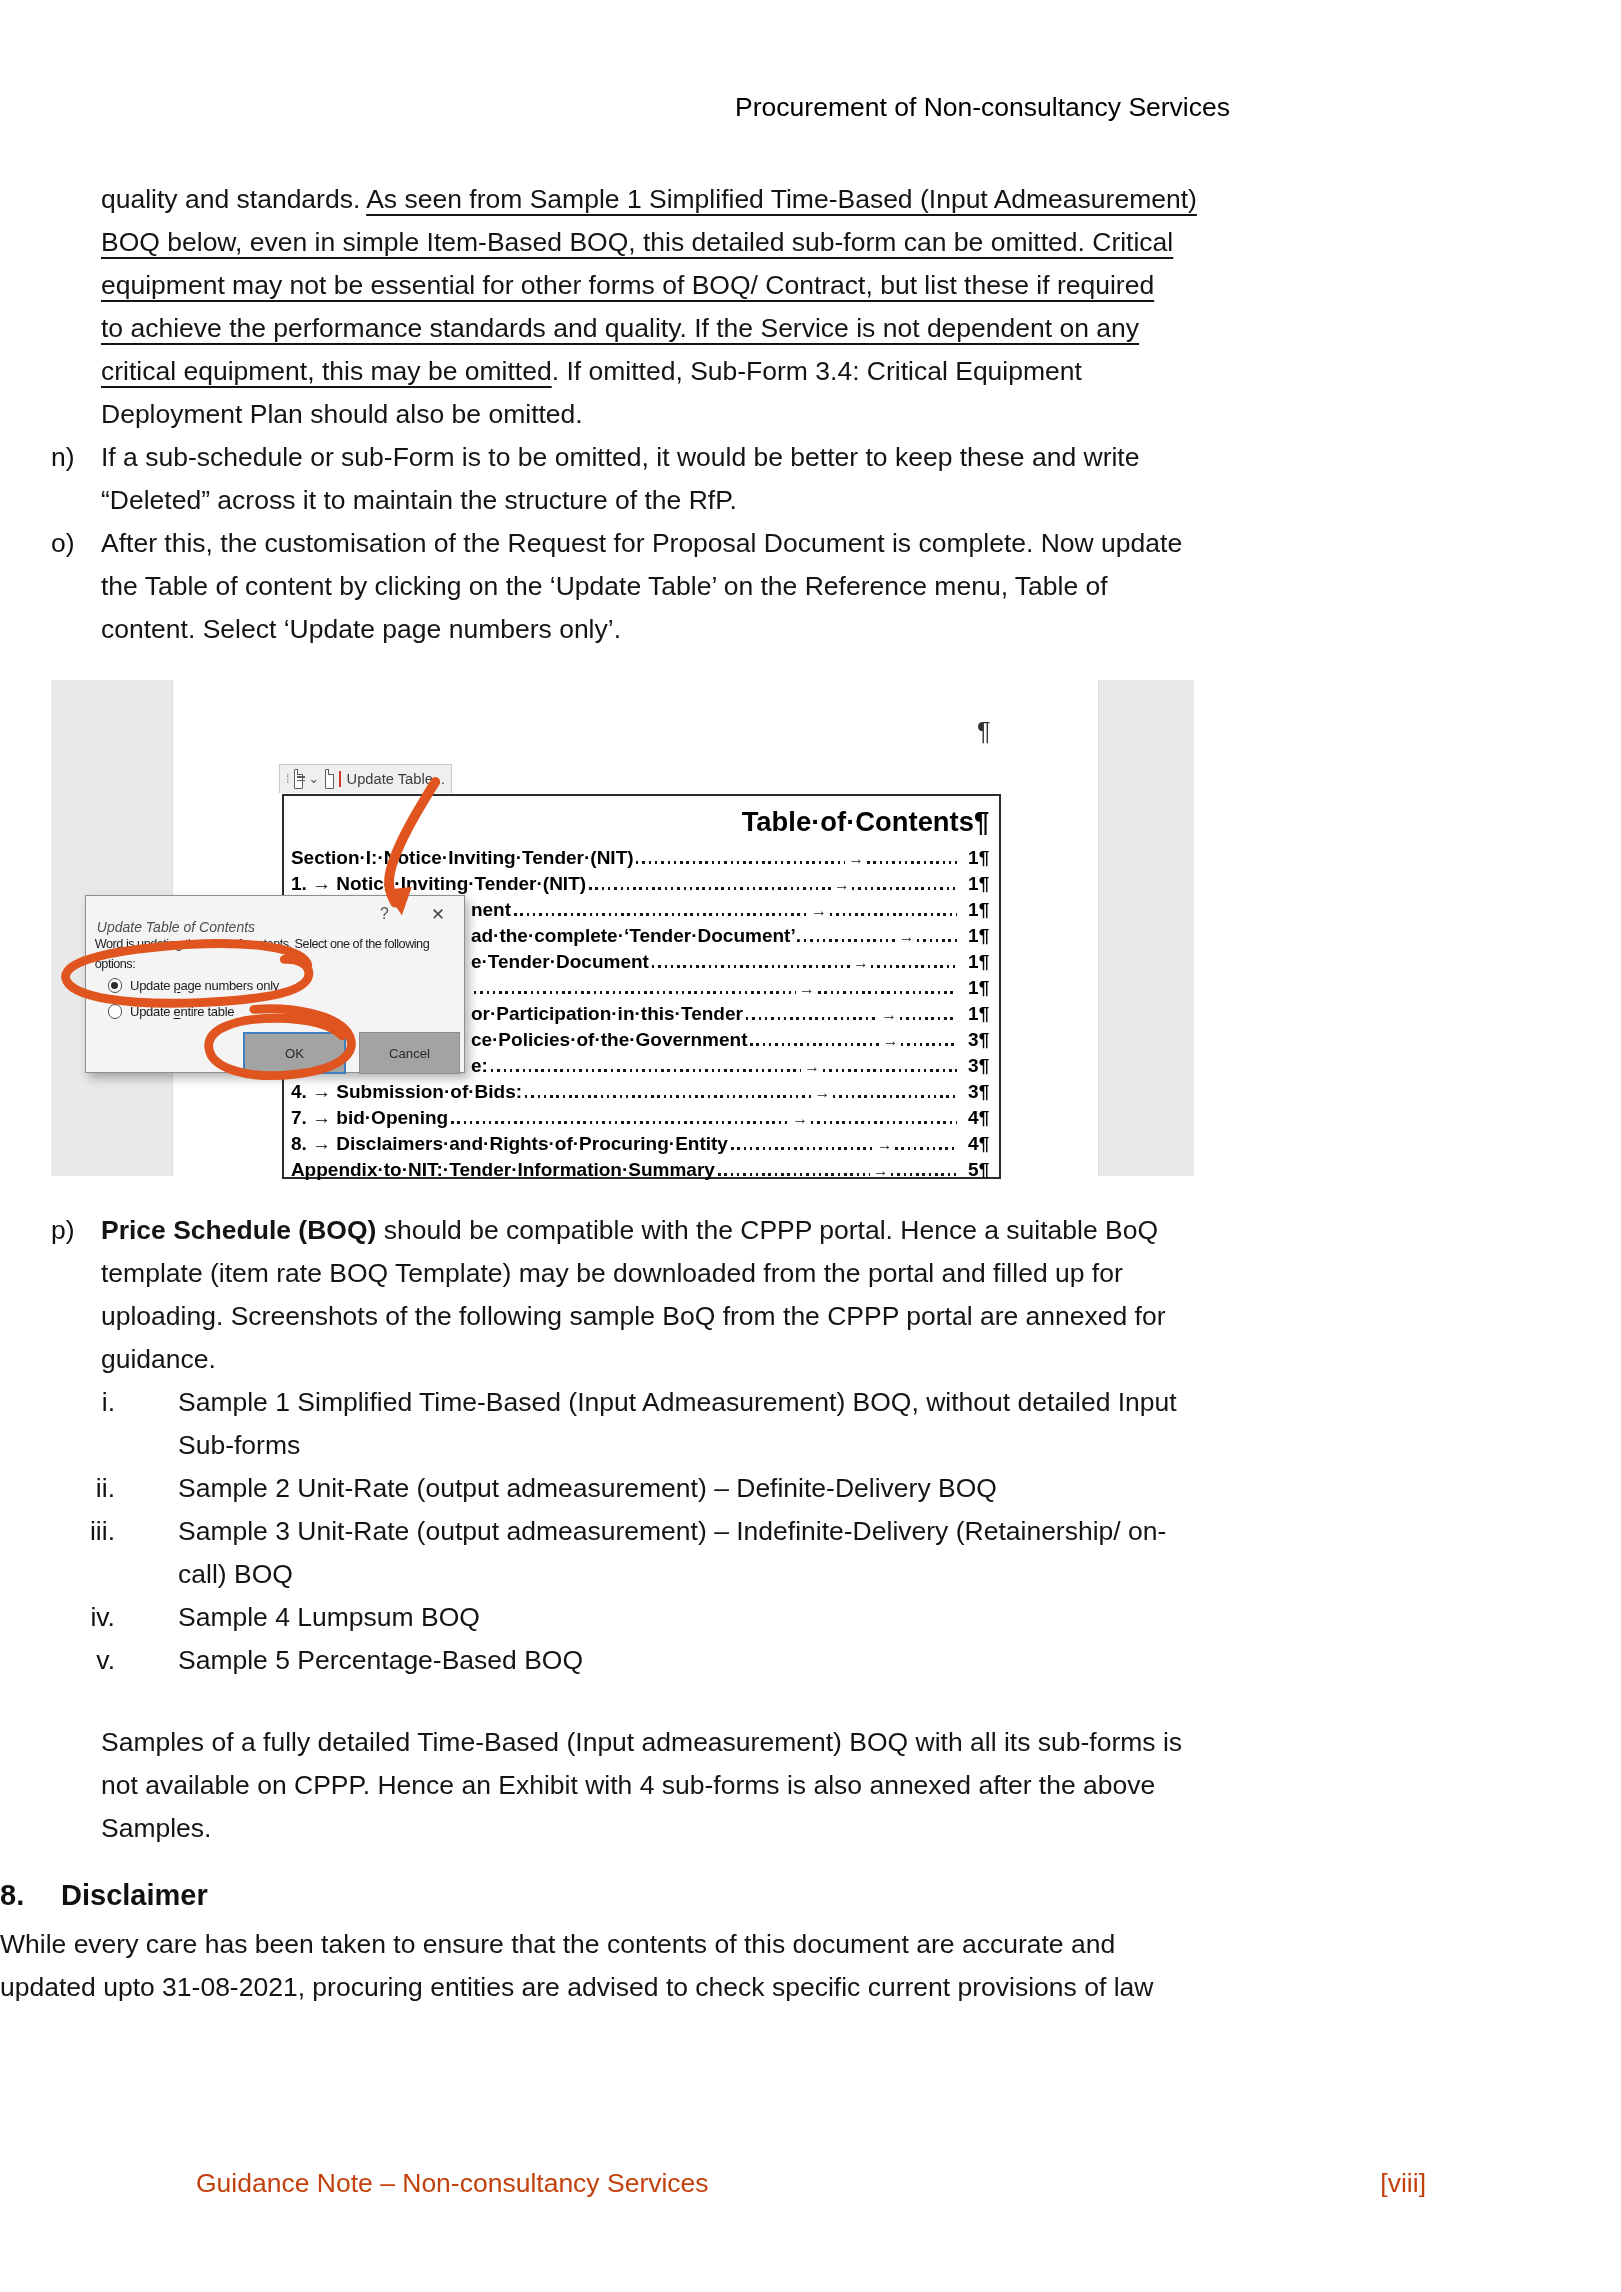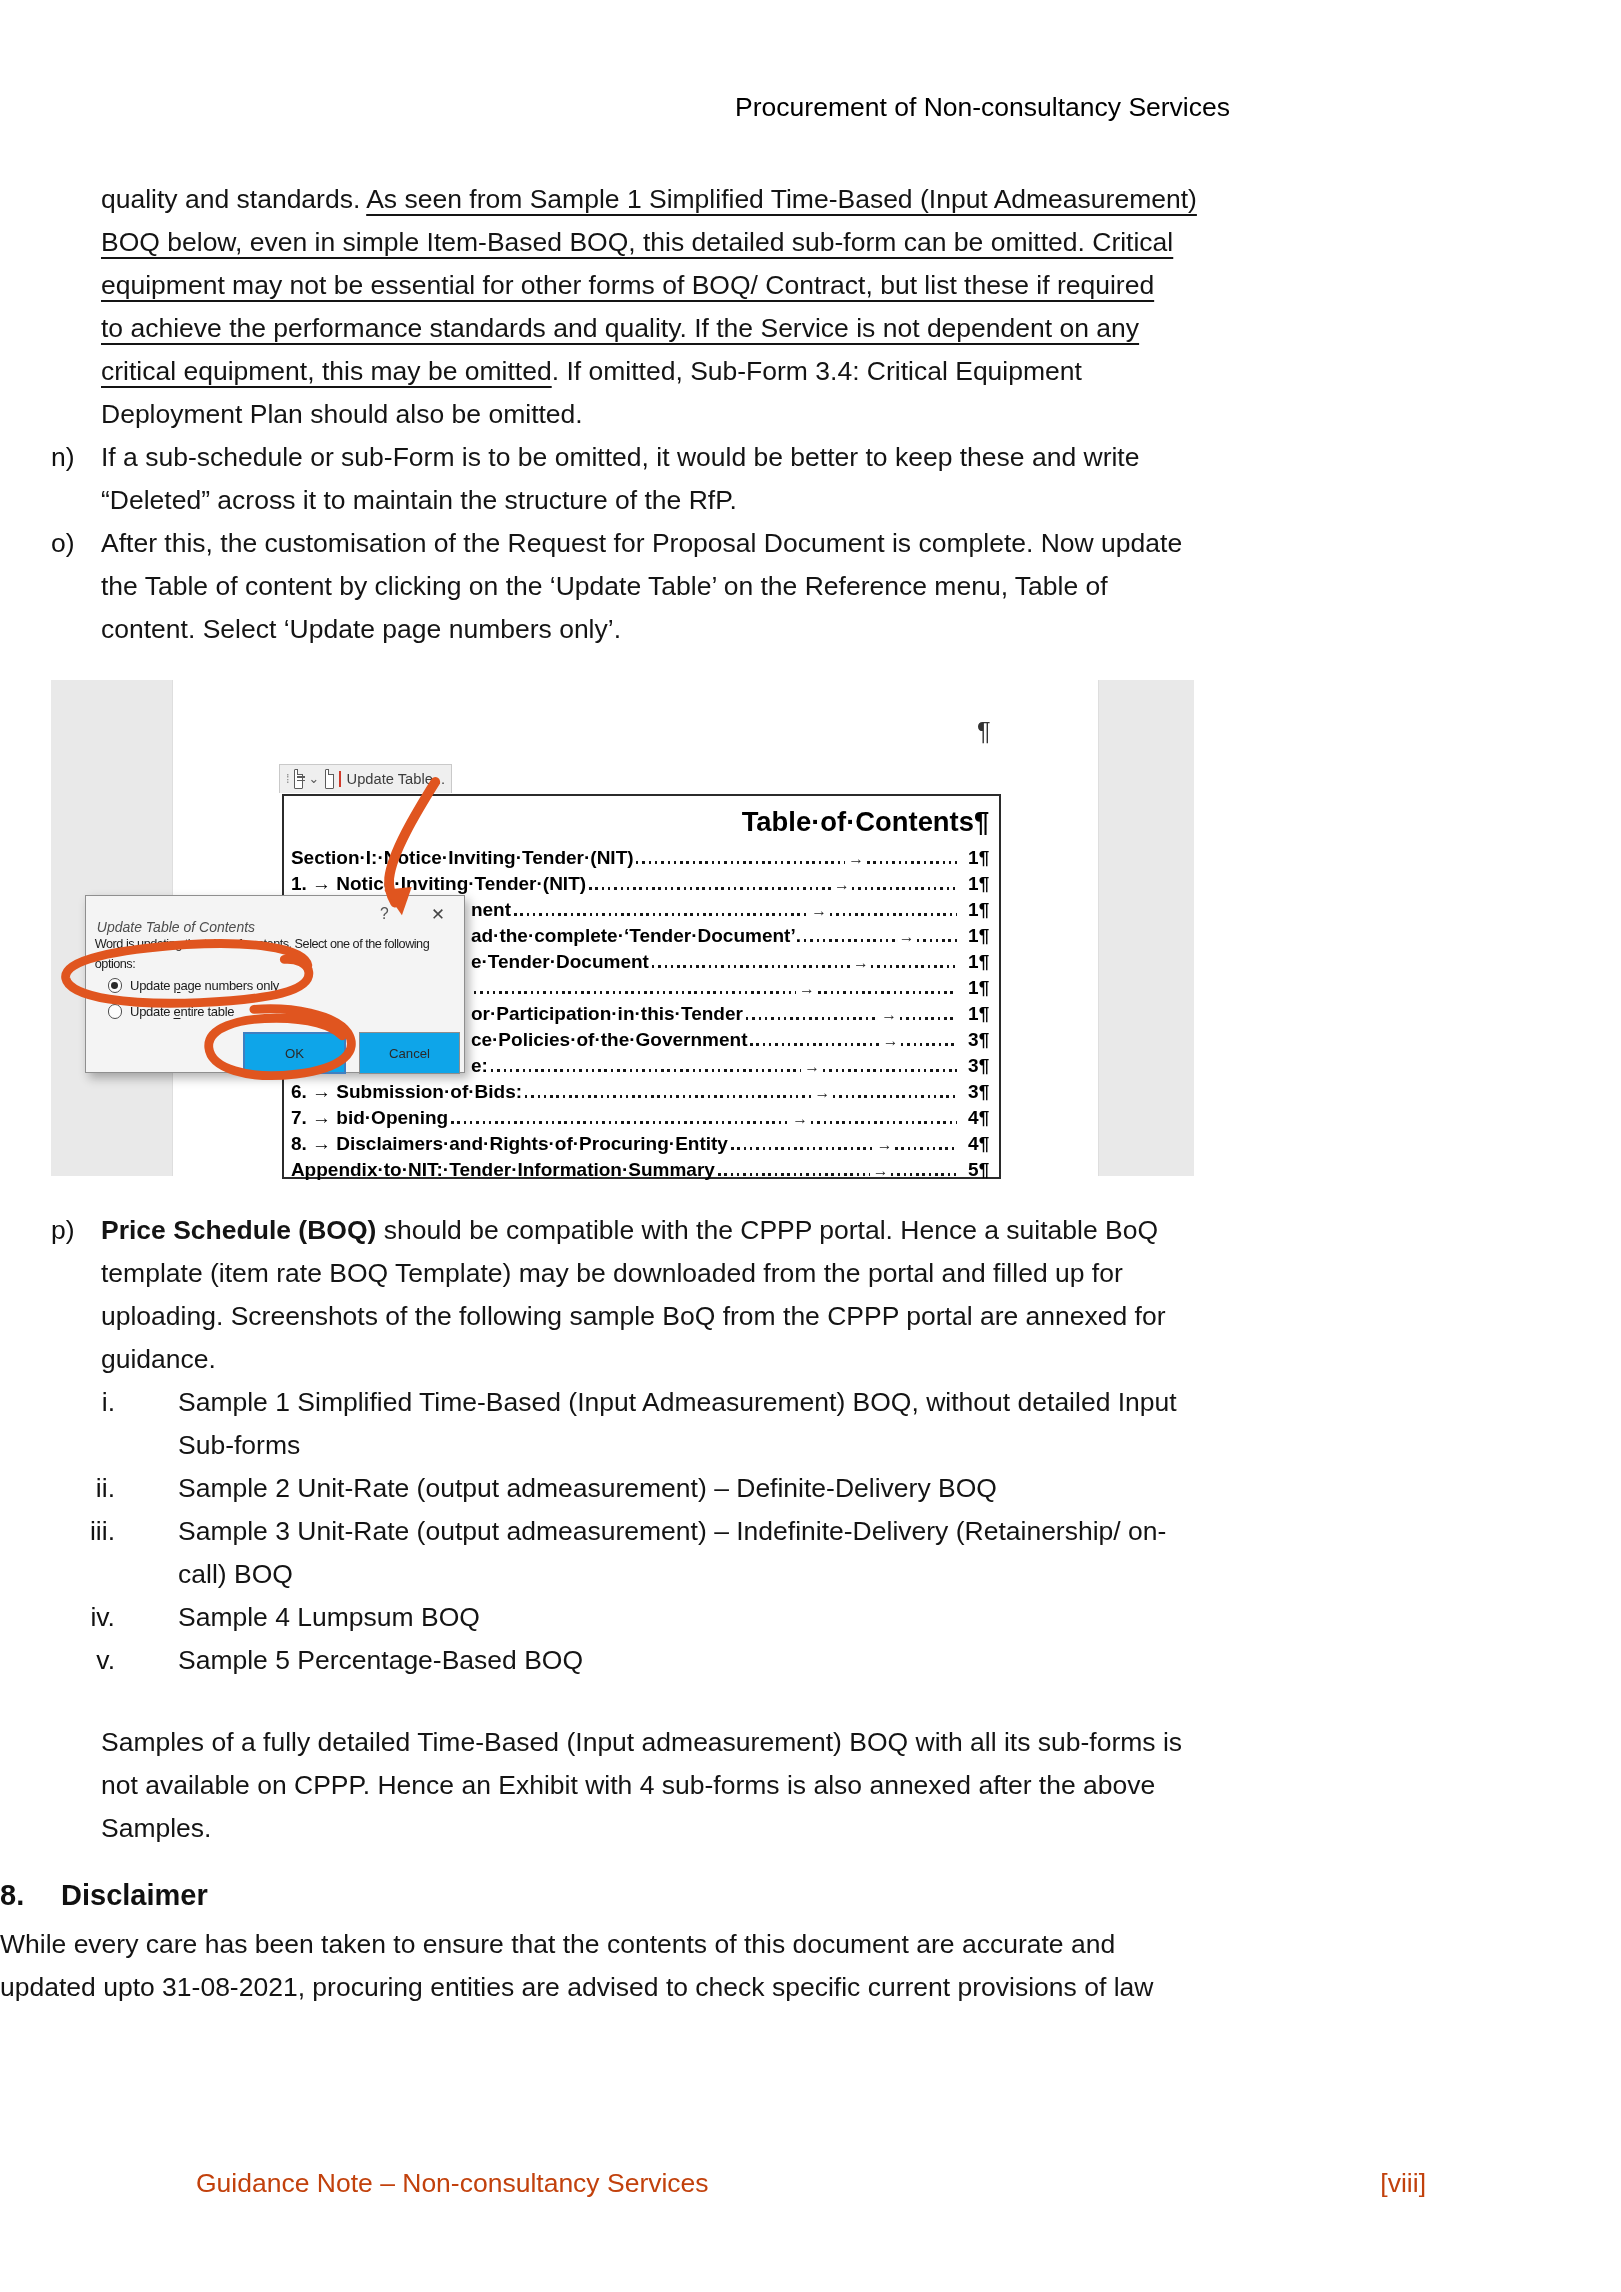--- a/index.html
+++ b/index.html
@@ -59,21 +59,21 @@
   .dlgtitle{position:absolute;left:10.8px;top:23px;font-size:14px;color:#4d4d4d;white-space:nowrap;font-style:italic;}
   .dlghelp{position:absolute;left:294px;top:8.8px;font-size:15.7px;color:#555;}
   .dlgclose{position:absolute;left:345px;top:7.8px;font-size:16.7px;color:#444;}
   .dlgline{position:absolute;left:8.8px;font-size:12.7px;letter-spacing:-0.5px;color:#1c1c1c;white-space:nowrap;}
   .radio{position:absolute;left:21.6px;display:flex;align-items:center;gap:7.8px;}
   .rcirc{width:14.7px;height:14.7px;border:1.5px solid #4e4e4e;border-radius:50%;background:#fdfdfd;box-sizing:border-box;position:relative;}
   .rcirc.sel:after{content:"";position:absolute;left:2.5px;top:2.5px;width:6.9px;height:6.9px;border-radius:50%;background:#2b2b2b;}
   .rlabel{font-size:13px;letter-spacing:-0.3px;color:#1c1c1c;white-space:nowrap;}
   .rlabel .acc{text-decoration:underline;text-underline-offset:2px;}
   .btn{position:absolute;top:136px;height:42px;box-sizing:border-box;font-size:13.2px;color:#2a2a2a;
-       display:flex;align-items:center;justify-content:center;background:#0ea5e9;}
+       display:flex;align-items:center;justify-content:center;background:#a3a3a3;}
   .btn.ok{left:157px;width:103px;border:2px solid #3f7fc1;}
   .btn.cancel{left:273px;width:101px;border:1px solid #8d8d8d;}
 
   .anno{position:absolute;left:0;top:0;z-index:9;pointer-events:none;}
 </style>
 </head>
 <body>
 
 <div class="content">
 
@@ -175,21 +175,21 @@
           <span class="pg">3¶</span>
         </div>
       <div class="trow cut">
           <span class="lbl">e:</span>
           <span class="lead a"></span>
           <span class="tarr">→</span>
           <span class="lead b2"></span>
           <span class="pg">3¶</span>
         </div>
       <div class="trow">
-          <span class="lbl">6. → Submission·of·Bids:</span>
+          <span class="lbl">4. → Submission·of·Bids:</span>
           <span class="lead a"></span>
           <span class="tarr">→</span>
           <span class="lead b2"></span>
           <span class="pg">3¶</span>
         </div>
       <div class="trow">
           <span class="lbl">7. → bid·Opening</span>
           <span class="lead a"></span>
           <span class="tarr">→</span>
           <span class="lead b2"></span>

